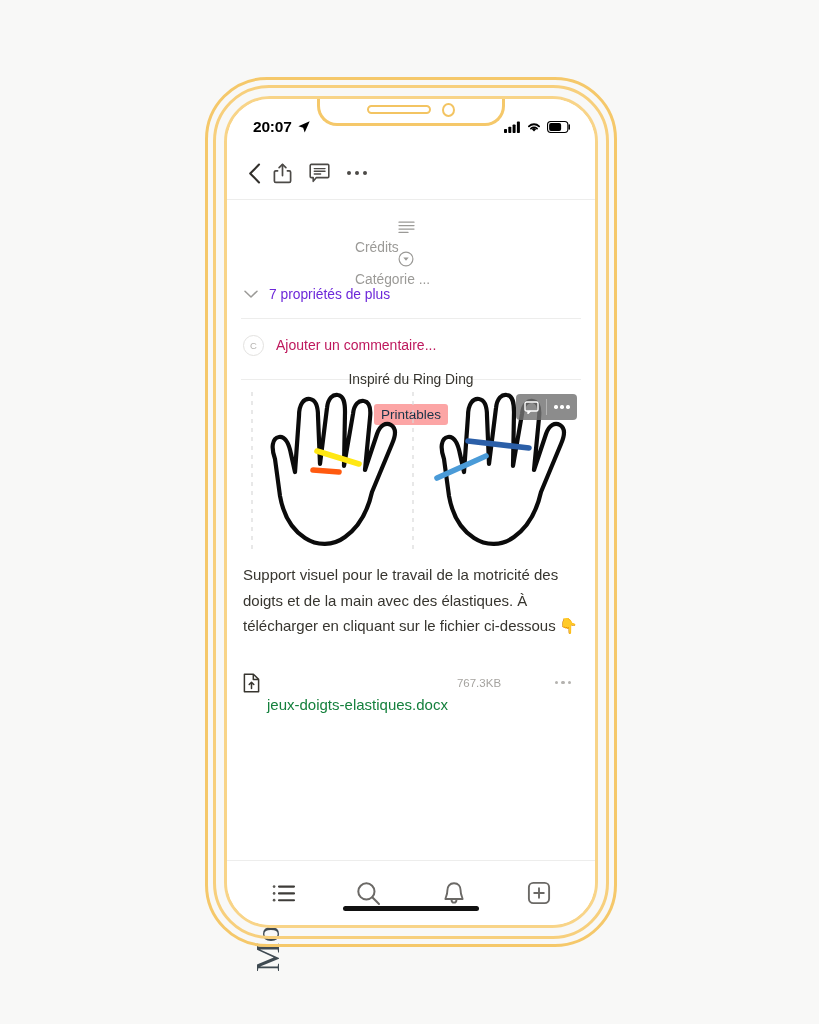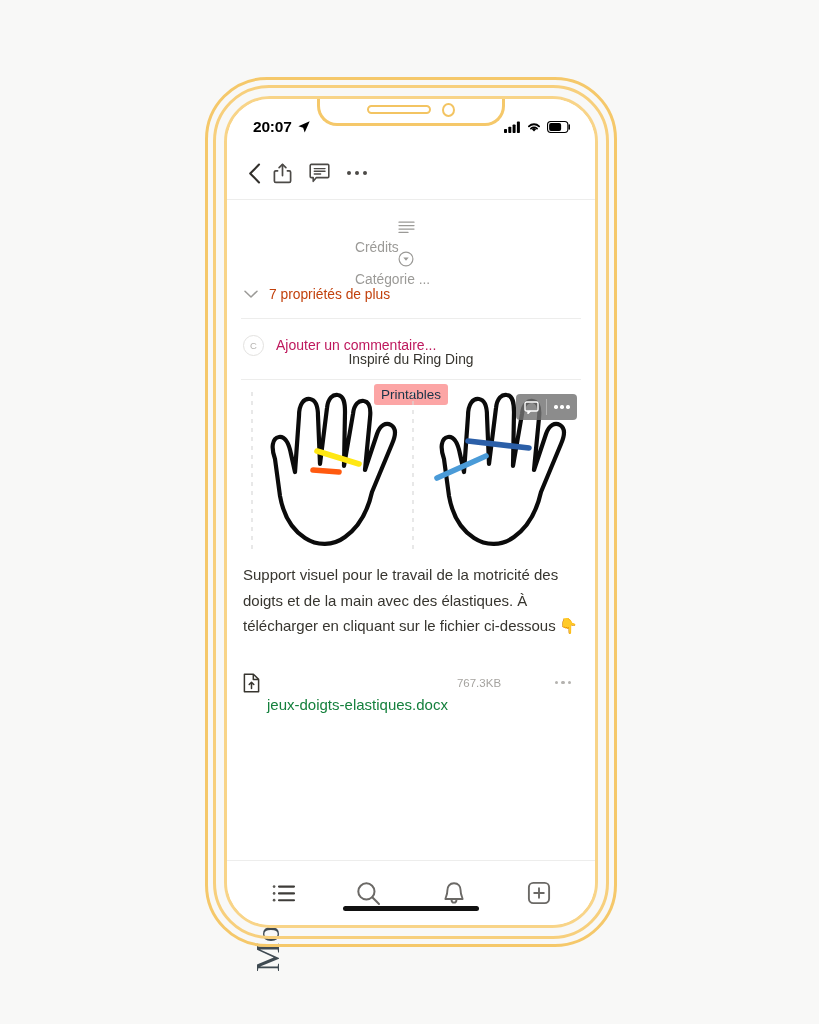--- a/index.html
+++ b/index.html
@@ -233,35 +233,36 @@
   }
   .prop-label {
     width: 112px;
     flex: 0 0 112px;
     color: #9b9a97;
     font-size: 13.8px;
   }
   .prop-value {
     font-size: 13.8px;
     color: #37352f;
+    margin-top: 20px;
   }
   .tag-pill {
     background: #fca5a5;
     color: #183347;
     border-radius: 3px;
     padding: 3px 7px;
     font-size: 13.5px;
     display: inline-block;
   }
   .more-props {
     display: flex;
     align-items: center;
     height: 32px;
     gap: 10px;
-    color: #c2410c;
+    color: #6d28d9;
     font-size: 13.8px;
     cursor: pointer;
     padding-left: 2px;
   }
 
   .divider {
     height: 1px;
     background: #ededec;
     margin: 8px 0 0 0;
   }

